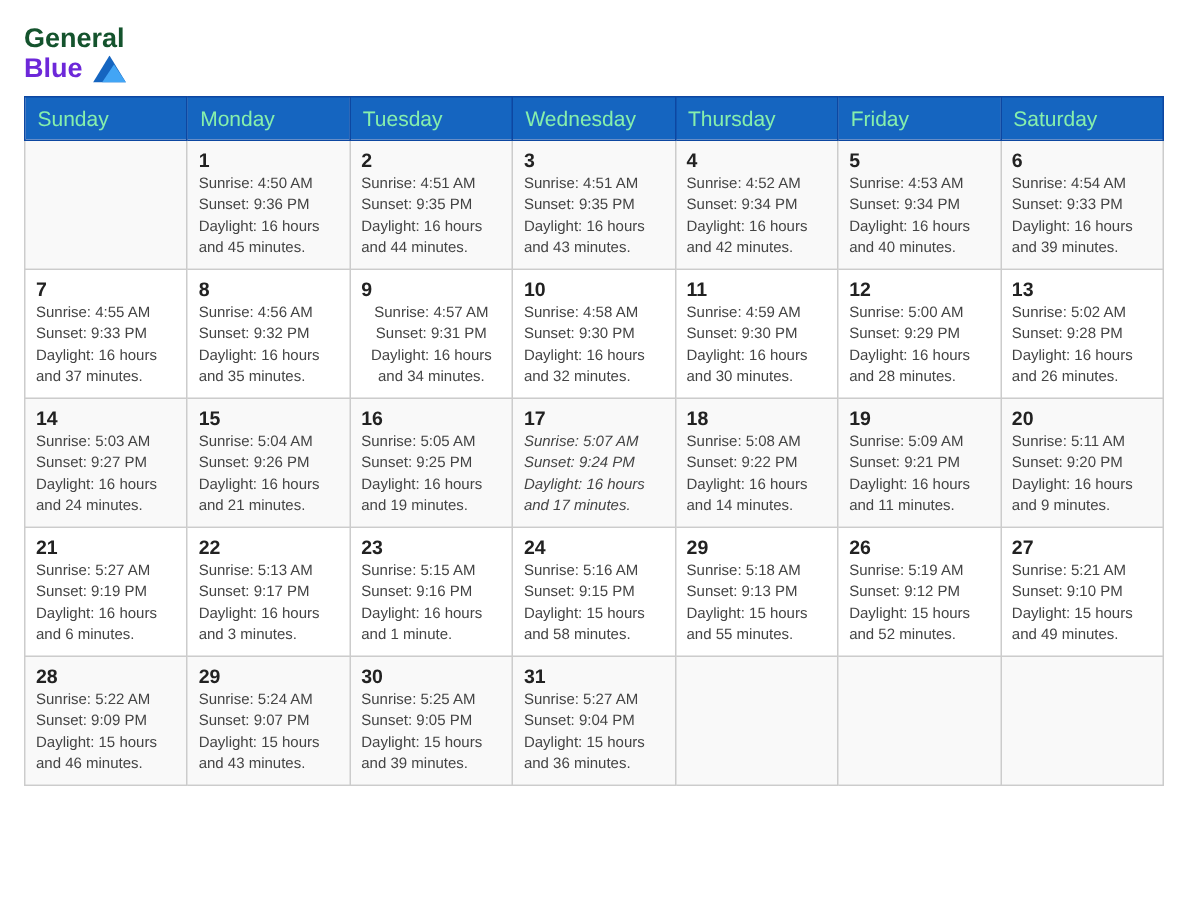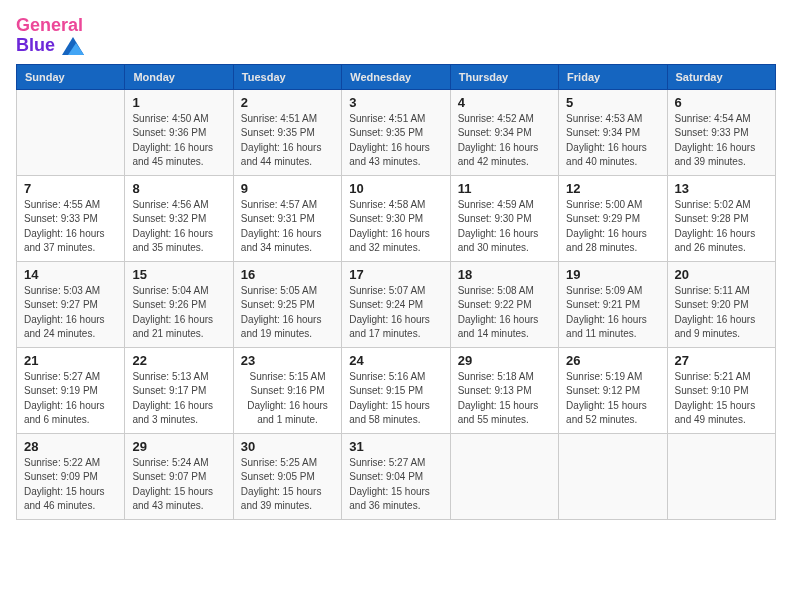--- a/index.html
+++ b/index.html
@@ -20,46 +20,46 @@
       display: flex;
       align-items: center;
     }
     .logo-text {
       font-size: 18px;
       font-weight: bold;
       color: #333;
       line-height: 1.1;
     }
     .logo-text span {
-      color: #ec4899;
+      color: #14532d;
     }
     .title-block {
       text-align: right;
     }
     .month-year {
       font-size: 36px;
       font-weight: bold;
       color: #333;
     }
     .location {
       font-size: 15px;
       color: #555;
     }
     table {
       width: 100%;
       border-collapse: collapse;
       table-layout: fixed;
     }
     thead tr th {
       background-color: #1565c0;
-      color: #e5e5e5;
+      color: #86efac;
       text-align: left;
       padding: 6px 8px;
-      font-size: 11px;
-      font-weight: bold;
+      font-size: 14px;
+      font-weight: normal;
       border: 1px solid #0d47a1;
     }
     tbody tr td {
       border: 1px solid #ccc;
       vertical-align: top;
       padding: 5px 7px;
       font-size: 10.5px;
       color: #333;
       height: 80px;
     }
@@ -177,21 +177,21 @@
         </td>
         <td>
           <span class="day-number">8</span>
           <div class="day-info" style="white-space: pre-line;">Sunrise: 4:56 AM
 Sunset: 9:32 PM
 Daylight: 16 hours
 and 35 minutes.</div>
         </td>
         <td>
           <span class="day-number">9</span>
-          <div class="day-info" style="white-space: pre-line;">Sunrise: 4:57 AM
+          <div class="day-info" style="white-space: pre-line; text-align: center;">Sunrise: 4:57 AM
 Sunset: 9:31 PM
 Daylight: 16 hours
 and 34 minutes.</div>
         </td>
         <td>
           <span class="day-number">10</span>
           <div class="day-info" style="white-space: pre-line;">Sunrise: 4:58 AM
 Sunset: 9:30 PM
 Daylight: 16 hours
 and 32 minutes.</div>
@@ -235,21 +235,21 @@
         </td>
         <td>
           <span class="day-number">16</span>
           <div class="day-info" style="white-space: pre-line;">Sunrise: 5:05 AM
 Sunset: 9:25 PM
 Daylight: 16 hours
 and 19 minutes.</div>
         </td>
         <td>
           <span class="day-number">17</span>
-          <div class="day-info" style="white-space: pre-line;">Sunrise: 5:07 AM
+          <div class="day-info" style="white-space: pre-line; font-style: italic;">Sunrise: 5:07 AM
 Sunset: 9:24 PM
 Daylight: 16 hours
 and 17 minutes.</div>
         </td>
         <td>
           <span class="day-number">18</span>
           <div class="day-info" style="white-space: pre-line;">Sunrise: 5:08 AM
 Sunset: 9:22 PM
 Daylight: 16 hours
 and 14 minutes.</div>
@@ -279,21 +279,21 @@
         </td>
         <td>
           <span class="day-number">22</span>
           <div class="day-info" style="white-space: pre-line;">Sunrise: 5:13 AM
 Sunset: 9:17 PM
 Daylight: 16 hours
 and 3 minutes.</div>
         </td>
         <td>
           <span class="day-number">23</span>
-          <div class="day-info" style="white-space: pre-line; text-align: center;">Sunrise: 5:15 AM
+          <div class="day-info" style="white-space: pre-line;">Sunrise: 5:15 AM
 Sunset: 9:16 PM
 Daylight: 16 hours
 and 1 minute.</div>
         </td>
         <td>
           <span class="day-number">24</span>
           <div class="day-info" style="white-space: pre-line;">Sunrise: 5:16 AM
 Sunset: 9:15 PM
 Daylight: 15 hours
 and 58 minutes.</div>

